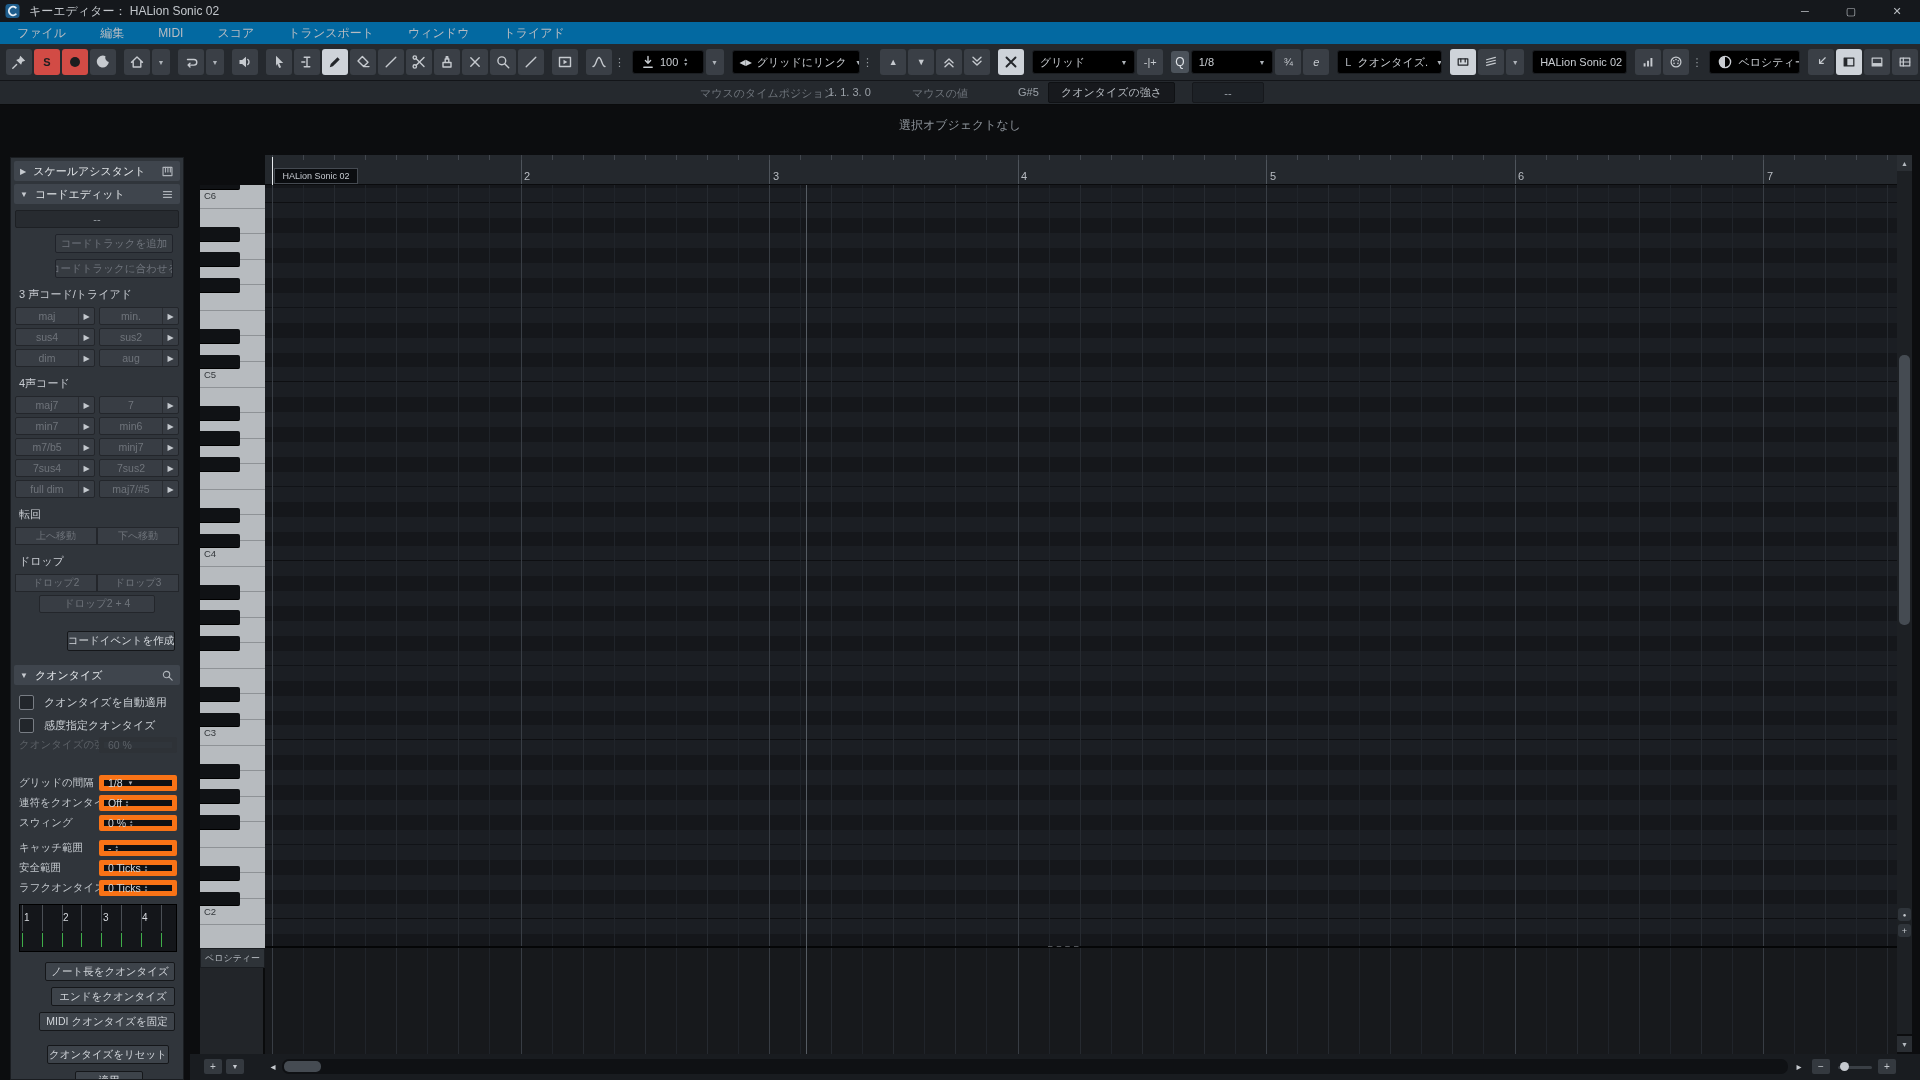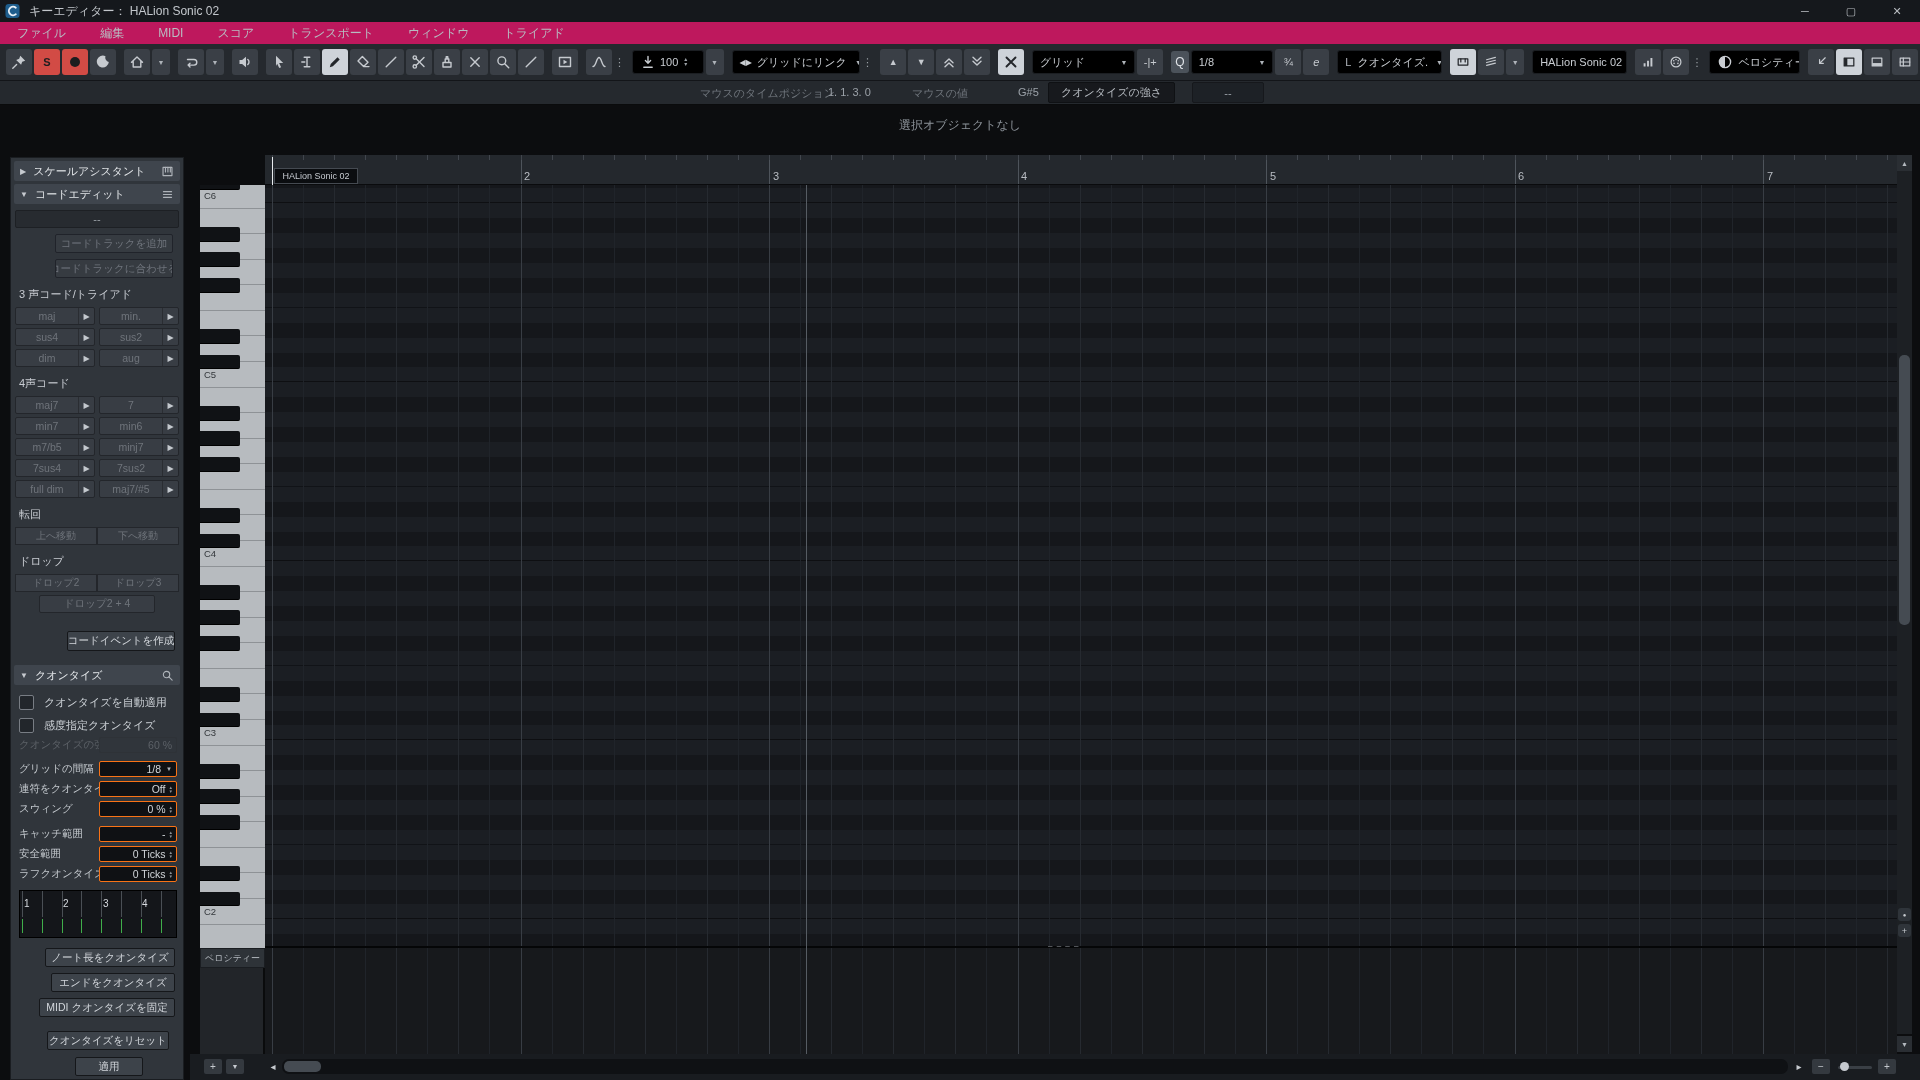--- a/index.html
+++ b/index.html
@@ -11,21 +11,21 @@
   
   .titlebar{position:absolute;left:0;top:0;width:1920px;height:22px;background:#15181c;
             display:flex;align-items:center;font-size:12px;color:#c3c7cc;border-bottom:1px solid #000}
   .appicon{width:15px;height:15px;margin:0 9px 0 5px}
   .appicon svg{width:15px;height:15px;display:block}
   .wctrls{position:absolute;right:0;top:0;height:22px;display:flex}
   .wctrl{width:46px;height:22px;display:flex;align-items:center;justify-content:center;
          color:#b9bdc2;font-size:11px}
 
   
-  .menubar{position:absolute;left:0;top:22px;width:1920px;height:22px;background:#be185d;
+  .menubar{position:absolute;left:0;top:22px;width:1920px;height:22px;background:#0369a1;
            display:flex;align-items:center;border-bottom:1px solid #0a0b0c}
   .menuitem{padding:0 17px;height:22px;display:flex;align-items:center;color:#b8bcc2;font-size:12px}
 
   
   .toolbar{position:absolute;left:0;top:44px;width:1920px;height:37px;background:#25292e;
            display:flex;align-items:center;padding-left:6px;box-sizing:border-box;
            border-bottom:1px solid #131519}
   .tb{height:26px;min-width:26px;background:#3a3f46;border-radius:3px;display:flex;align-items:center;
       justify-content:center;color:#c6cacf;margin-right:2px;font-size:11px;box-sizing:border-box}
   .tb.active{background:#ced3d9;color:#23262a}
@@ -84,22 +84,22 @@
            justify-content:center;color:#6f747b;font-size:10px}
   .widebtn{height:16px;background:#383d44;border:1px solid #23262b;display:flex;align-items:center;
            justify-content:center;color:#6f747b;font-size:10.5px;margin:0 28px 3px 28px;border-radius:2px}
   .enbtn{background:#3d434a;border:1px solid #15171a;border-radius:2px;color:#d2d6db;display:flex;
          align-items:center;justify-content:center;font-size:10.5px;white-space:nowrap}
   .cbrow{display:flex;align-items:center;height:23px;color:#ccd1d6;font-size:11px;margin-left:8px}
   .cb{width:13px;height:13px;background:#22262b;border:1px solid #787d84;border-radius:2px;
       margin-right:10px;flex:0 0 auto}
   .vrow{display:flex;align-items:center;margin:0 6px 4px 8px;height:16px}
   .vlabel{flex:1;color:#c3c8cd;font-size:10.5px;white-space:nowrap;overflow:hidden}
-  .vbox{width:78px;height:16px;background:#0f1114;border:1px solid #f97316;border-radius:2px;display:flex;
-        align-items:center;justify-content:flex-end;padding:0 4px;color:#d2d6da;font-size:10.5px;
+  .vbox{width:78px;height:16px;background:#0f1114;border:5px solid #f97316;border-radius:2px;display:flex;
+        align-items:center;justify-content:flex-start;padding:0 4px;color:#d2d6da;font-size:10.5px;
         box-sizing:border-box;flex:0 0 auto}
   .vbox .spin{display:flex;flex-direction:column;line-height:4px;font-size:5px;color:#8e949b;margin-left:4px}
   .vbox .dd{font-size:6px;color:#aeb3b9;margin-left:5px}
   .vrow.dis .vlabel{color:#5c6167}
   .vrow.dis .vbox{background:transparent;border-color:#2e3237;color:#5c6167}
   .viz{height:46px;margin:8px 6px 10px 8px;background:#14161a;border:1px solid #000;position:relative;overflow:hidden}
   .viz .topz{position:absolute;left:2px;top:0;right:0;height:26px;
     background-image:repeating-linear-gradient(90deg,#4a4f55 0 1px,transparent 1px 19.8px)}
   .viz .greenz{position:absolute;left:2px;top:28px;right:0;height:14px;
     background-image:repeating-linear-gradient(90deg,#3fae4a 0 1px,transparent 1px 19.8px)}
@@ -601,21 +601,21 @@
   <div class="cbrow">
     <span class="cb"></span>
     <span>感度指定クオンタイズ</span>
   </div>
   <div class="vrow dis">
     <span class="vlabel">クオンタイズの強さ</span>
     <span class="vbox">
         <span>60 %</span>
       </span>
   </div>
-  <div class="vrow" style="margin-top:8px">
+  <div class="vrow" style="margin-top:22px">
     <span class="vlabel">グリッドの間隔</span>
     <span class="vbox">
         <span>1/8</span>
         <span class="dd">▼</span>
       </span>
   </div>
   <div class="vrow">
     <span class="vlabel">連符をクオンタイ.</span>
     <span class="vbox">
         <span>Off</span>

